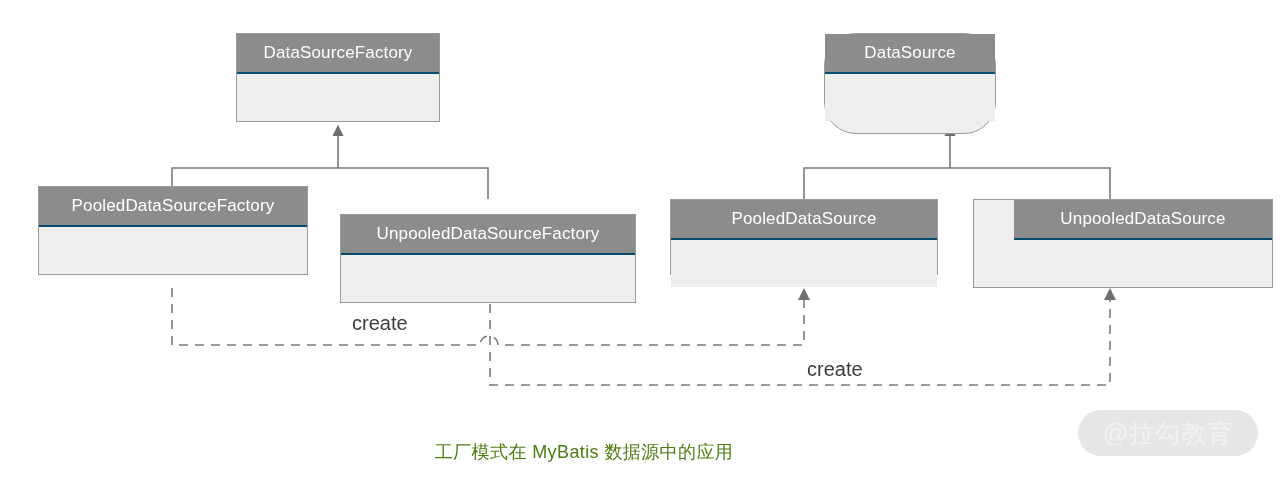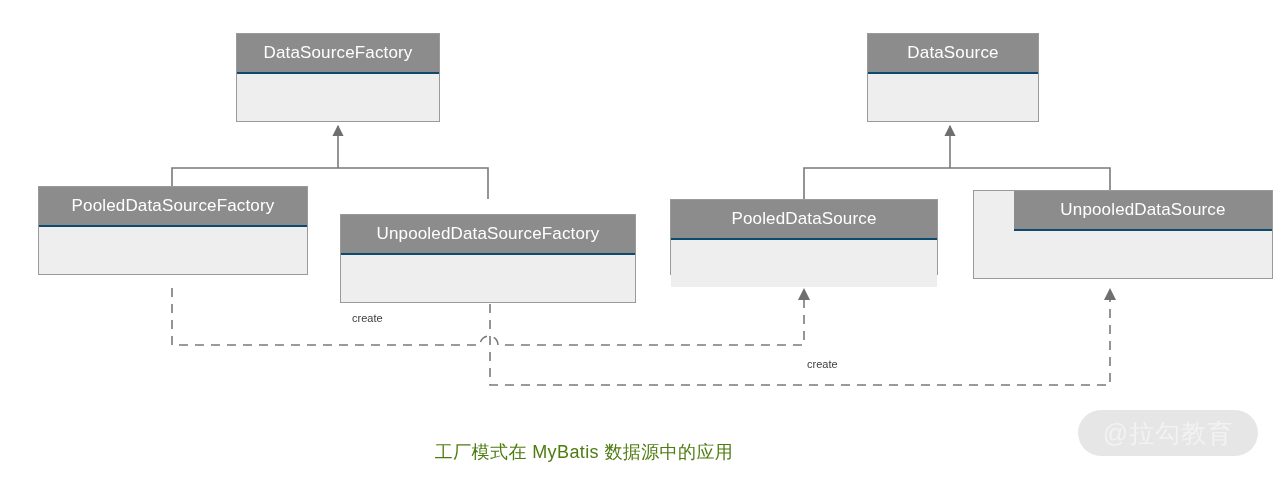--- a/index.html
+++ b/index.html
@@ -44,21 +44,21 @@
     border-bottom: 2px solid #0c4a6e;
   }
   .uml-class-body {
     height: 47px;
     background: #eeeeee;
   }
 
   
   .edge-label {
     position: absolute;
-    font-size: 11px;
+    font-size: 20px;
     color: #3d3d3d;
     white-space: nowrap;
   }
 
   
   #diagram-caption {
     position: absolute;
     left: 0;
     top: 440px;
     width: 1168px;
@@ -121,41 +121,41 @@
     <path d="M 804 288 L 798 300 L 810 300 z"></path>
     <path d="M 1110 288 L 1104 300 L 1116 300 z"></path>
   </g>
 </svg>
 
 <div class="uml-class" style="left:236px; top:33px; width:204px; height:89px;">
   <div class="uml-class-header">DataSourceFactory</div>
   <div class="uml-class-body"></div>
 </div>
 
-<div class="uml-class" style="left:867px; top:33px; width:172px; height:89px;">
+<div class="uml-class" style="left:824px; top:33px; width:172px; height:101px;border-radius:32px;">
   <div class="uml-class-header">DataSource</div>
   <div class="uml-class-body"></div>
 </div>
 
 <div class="uml-class" style="left:38px; top:186px; width:270px; height:89px;">
   <div class="uml-class-header">PooledDataSourceFactory</div>
   <div class="uml-class-body"></div>
 </div>
 
 <div class="uml-class" style="left:340px; top:214px; width:296px; height:89px;">
   <div class="uml-class-header">UnpooledDataSourceFactory</div>
   <div class="uml-class-body"></div>
 </div>
 
 <div class="uml-class" style="left:670px; top:199px; width:268px; height:76px;">
   <div class="uml-class-header">PooledDataSource</div>
   <div class="uml-class-body"></div>
 </div>
 
-<div class="uml-class" style="left:973px; top:190px; width:300px; height:89px;padding-left:40px;">
+<div class="uml-class" style="left:973px; top:199px; width:300px; height:89px;padding-left:40px;">
   <div class="uml-class-header">UnpooledDataSource</div>
   <div class="uml-class-body"></div>
 </div>
 
 <div class="edge-label" style="left:352px; top:312px;">create</div>
 
 <div class="edge-label" style="left:807px; top:358px;">create</div>
 
 <div id="diagram-caption">工厂模式在 MyBatis 数据源中的应用</div>
 

